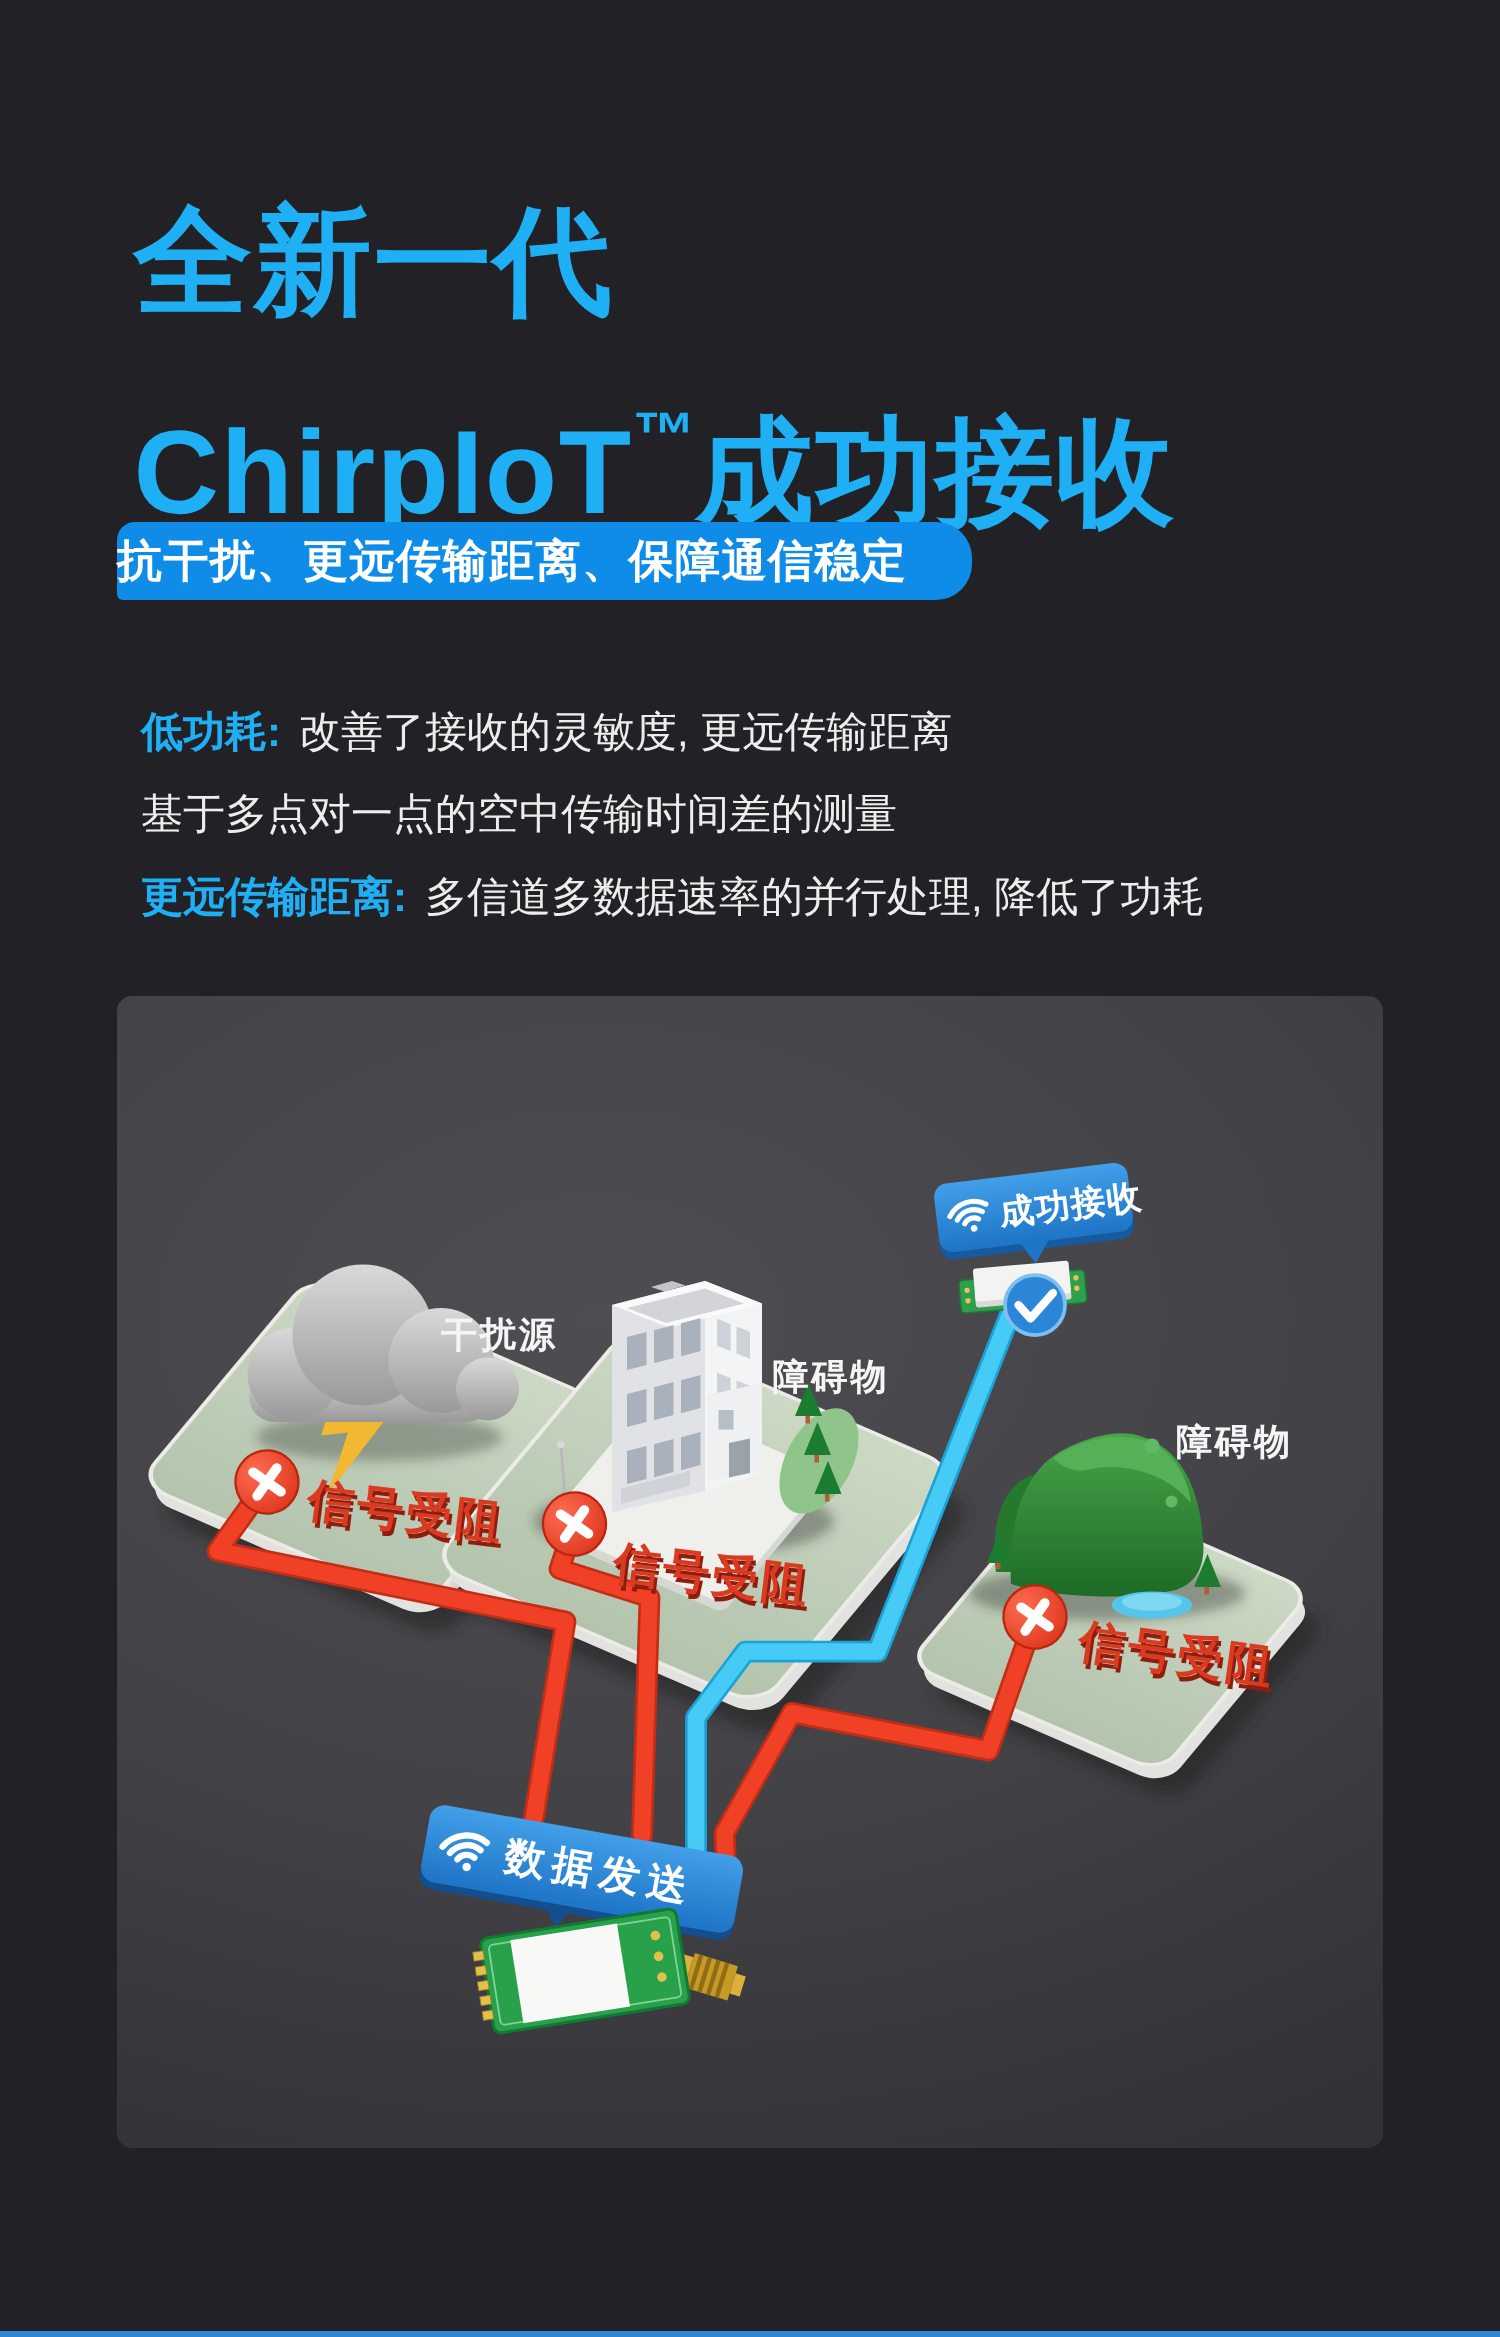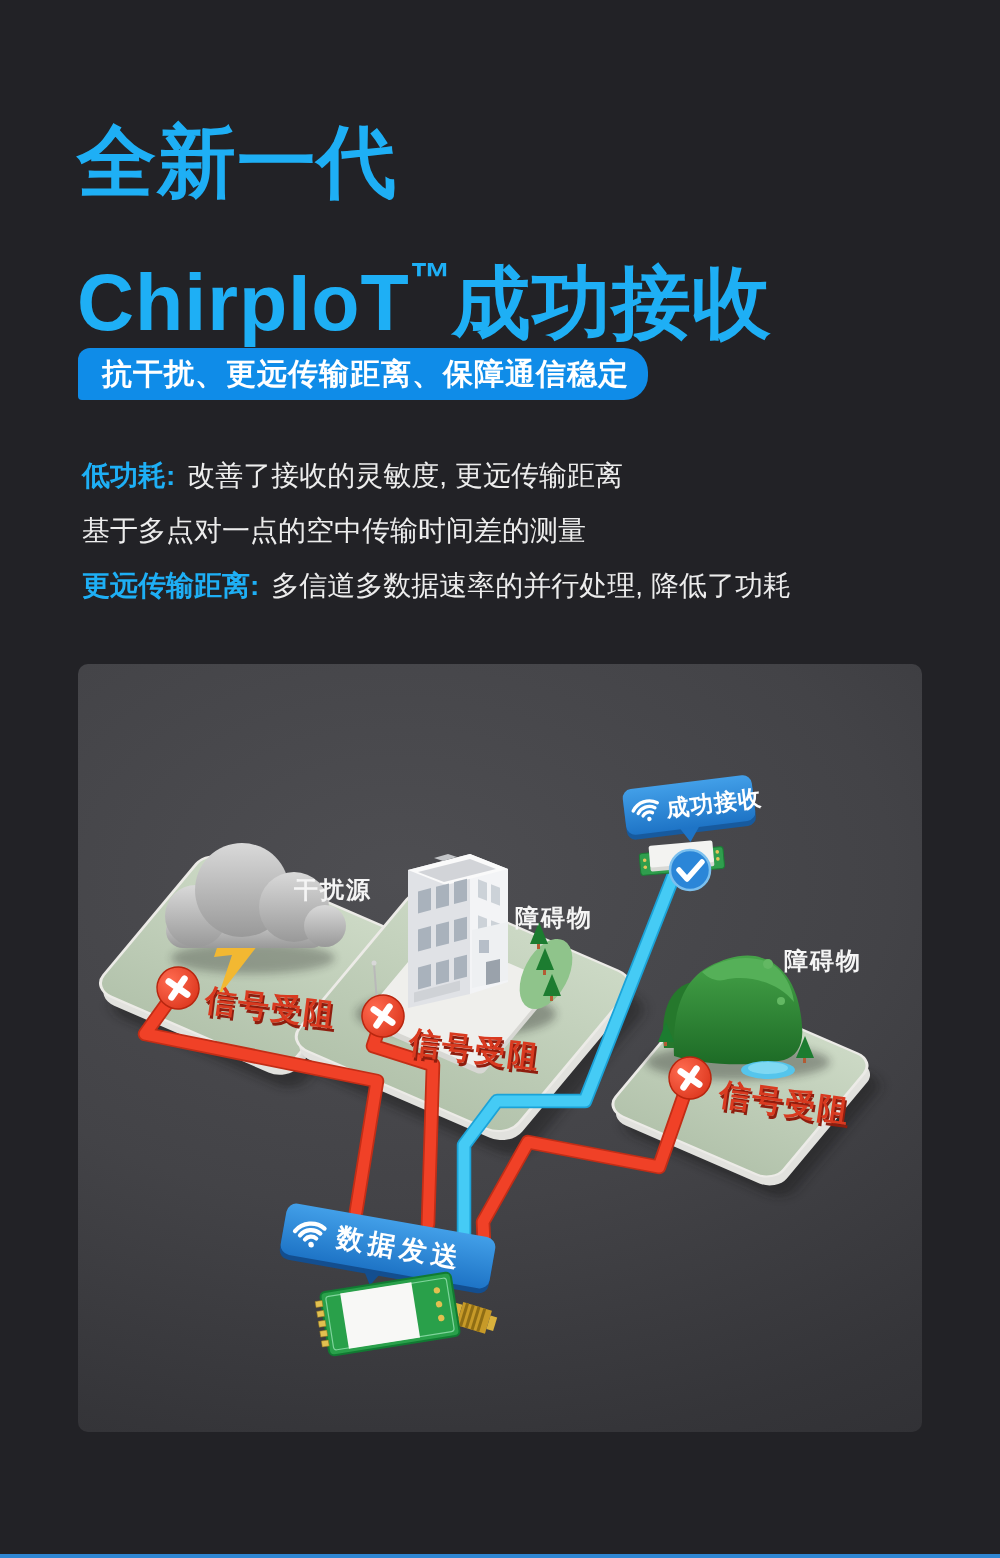--- a/index.html
+++ b/index.html
@@ -1,24 +1,24 @@
 <!DOCTYPE html>
 <html><head>
 <meta charset="utf-8">
 <style>
   html,body{margin:0;padding:0;background:#1a1a1d;}
   .page{position:relative;width:1000px;height:1558px;background:#222226;overflow:hidden;
         font-family:"Liberation Sans","DejaVu Sans",sans-serif;}
-  .title{position:absolute;left:77px;top:104px;margin:0;font-size:79px;line-height:116px;
+  .title{position:absolute;left:77px;top:104px;margin:12px;font-size:79px;line-height:116px;
          font-weight:bold;color:#1eaff5;letter-spacing:1px;white-space:nowrap;}
   .title sup{font-size:42px;vertical-align:38px;letter-spacing:0;}
   .banner{position:absolute;left:78px;top:348px;width:570px;height:52px;background:#0f8ce8;
           border-radius:12px 24px 24px 4px;display:flex;align-items:center;box-sizing:border-box;
-          padding-left:24px;color:#ffffff;font-size:30px;font-weight:bold;letter-spacing:1px;}
-  .features{position:absolute;left:78px;top:444px;margin:4px;padding:0;list-style:none;}
+          color:#ffffff;font-size:30px;font-weight:bold;letter-spacing:1px;}
+  .features{position:absolute;left:78px;top:444px;margin:16px;padding:0;list-style:none;}
   .features li{height:55px;display:flex;align-items:center;font-size:28px;color:#ededed;
                white-space:nowrap;}
   .f-label{color:#1eaff5;font-weight:bold;margin-right:12px;}
   .panel{position:absolute;left:78px;top:664px;width:844px;height:768px;border-radius:10px;
          background:radial-gradient(130% 95% at 38% 28%, #4e4e52 0%, #434347 45%, #353539 78%, #2e2e32 100%);
          overflow:hidden;}
   .panel svg{position:absolute;left:0;top:0;width:100%;height:100%;display:block;}
   .bottom-strip{position:absolute;left:0;top:1554px;width:1000px;height:4px;background:#2f86d2;}
   svg text{font-family:"Liberation Sans","DejaVu Sans",sans-serif;}
 </style>

